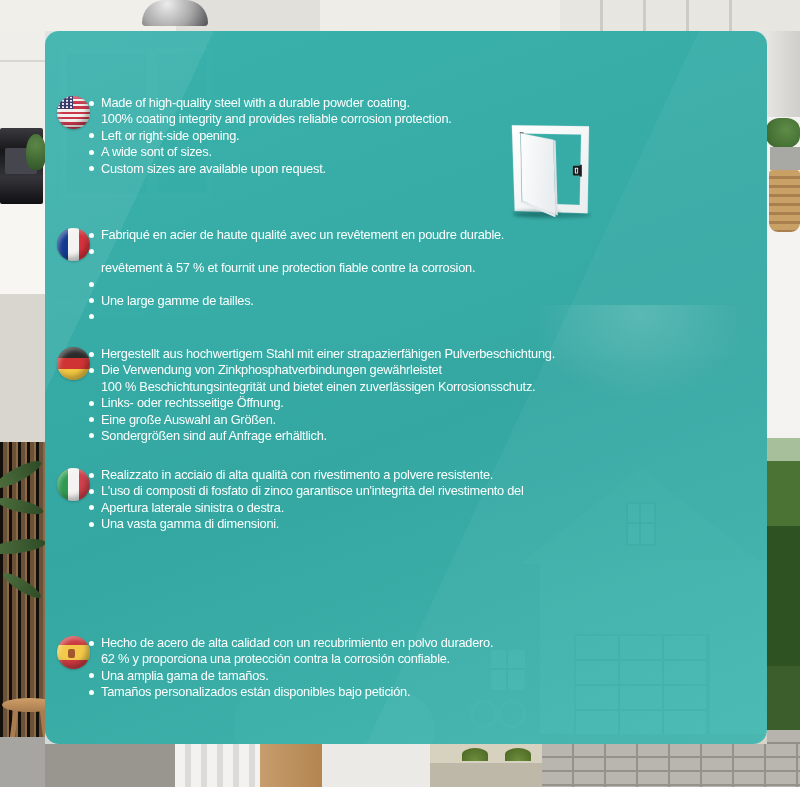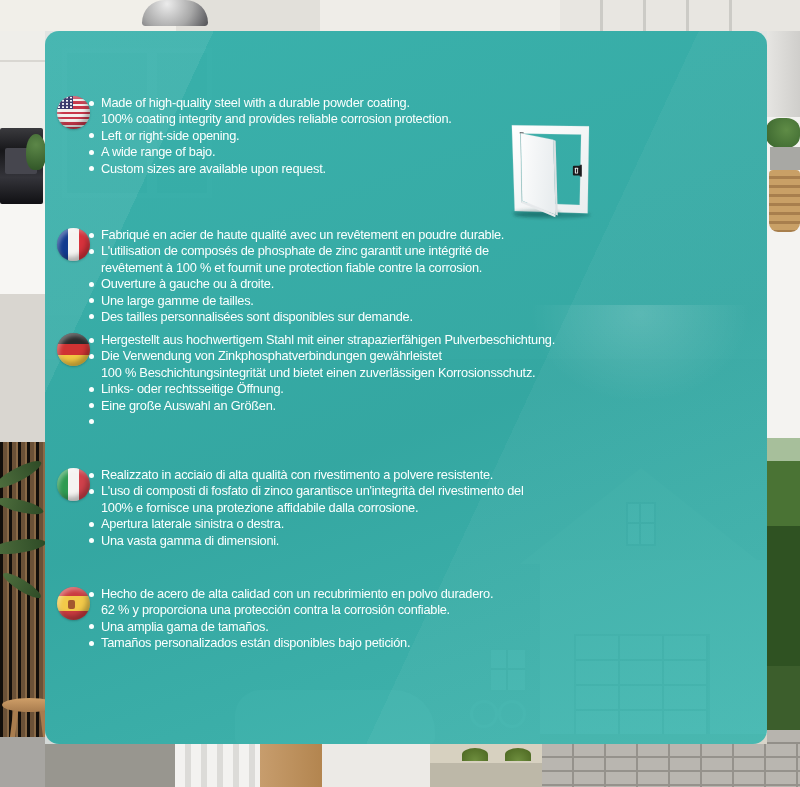--- a/index.html
+++ b/index.html
@@ -226,60 +226,57 @@
           <div class="line cont">
             <span class="dot"></span>
             <span class="txt">100% coating integrity and provides reliable corrosion protection.</span>
           </div>
           <div class="line">
             <span class="dot"></span>
             <span class="txt">Left or right-side opening.</span>
           </div>
           <div class="line">
             <span class="dot"></span>
-            <span class="txt">A wide range of bajo.</span>
+            <span class="txt">A wide sont of sizes.</span>
           </div>
           <div class="line">
             <span class="dot"></span>
             <span class="txt">Custom sizes are available upon request.</span>
           </div>
         </div>
   </div>
 
   <div class="section" style="top: 227px;">
     <span class="flag flag-fr"></span>
     <div class="lines">
           <div class="line">
             <span class="dot"></span>
             <span class="txt">Fabriqué en acier de haute qualité avec un revêtement en poudre durable.</span>
           </div>
           <div class="line">
             <span class="dot"></span>
-            <span class="txt">L'utilisation de composés de phosphate de zinc garantit une intégrité de</span>
           </div>
           <div class="line cont">
             <span class="dot"></span>
-            <span class="txt">revêtement à 100 % et fournit une protection fiable contre la corrosion.</span>
-          </div>
-          <div class="line">
-            <span class="dot"></span>
-            <span class="txt">Ouverture à gauche ou à droite.</span>
+            <span class="txt">revêtement à 57 % et fournit une protection fiable contre la corrosion.</span>
+          </div>
+          <div class="line">
+            <span class="dot"></span>
           </div>
           <div class="line">
             <span class="dot"></span>
             <span class="txt">Une large gamme de tailles.</span>
           </div>
           <div class="line">
             <span class="dot"></span>
-            <span class="txt">Des tailles personnalisées sont disponibles sur demande.</span>
-          </div>
-        </div>
-  </div>
-
-  <div class="section" style="top: 332px;">
+          </div>
+        </div>
+  </div>
+
+  <div class="section" style="top: 346px;">
     <span class="flag flag-de"></span>
     <div class="lines">
           <div class="line">
             <span class="dot"></span>
             <span class="txt">Hergestellt aus hochwertigem Stahl mit einer strapazierfähigen Pulverbeschichtung.</span>
           </div>
           <div class="line">
             <span class="dot"></span>
             <span class="txt">Die Verwendung von Zinkphosphatverbindungen gewährleistet</span>
           </div>
@@ -290,51 +287,48 @@
           <div class="line">
             <span class="dot"></span>
             <span class="txt">Links- oder rechtsseitige Öffnung.</span>
           </div>
           <div class="line">
             <span class="dot"></span>
             <span class="txt">Eine große Auswahl an Größen.</span>
           </div>
           <div class="line">
             <span class="dot"></span>
+            <span class="txt">Sondergrößen sind auf Anfrage erhältlich.</span>
           </div>
         </div>
   </div>
 
   <div class="section" style="top: 467px;">
     <span class="flag flag-it"></span>
     <div class="lines">
           <div class="line">
             <span class="dot"></span>
             <span class="txt">Realizzato in acciaio di alta qualità con rivestimento a polvere resistente.</span>
           </div>
           <div class="line">
             <span class="dot"></span>
             <span class="txt">L'uso di composti di fosfato di zinco garantisce un'integrità del rivestimento del</span>
           </div>
-          <div class="line cont">
-            <span class="dot"></span>
-            <span class="txt">100% e fornisce una protezione affidabile dalla corrosione.</span>
-          </div>
           <div class="line">
             <span class="dot"></span>
             <span class="txt">Apertura laterale sinistra o destra.</span>
           </div>
           <div class="line">
             <span class="dot"></span>
             <span class="txt">Una vasta gamma di dimensioni.</span>
           </div>
         </div>
   </div>
 
-  <div class="section" style="top: 586px;">
+  <div class="section" style="top: 635px;">
     <span class="flag flag-es"></span>
     <div class="lines">
           <div class="line">
             <span class="dot"></span>
             <span class="txt">Hecho de acero de alta calidad con un recubrimiento en polvo duradero.</span>
           </div>
           <div class="line cont">
             <span class="dot"></span>
             <span class="txt">62 % y proporciona una protección contra la corrosión confiable.</span>
           </div>

